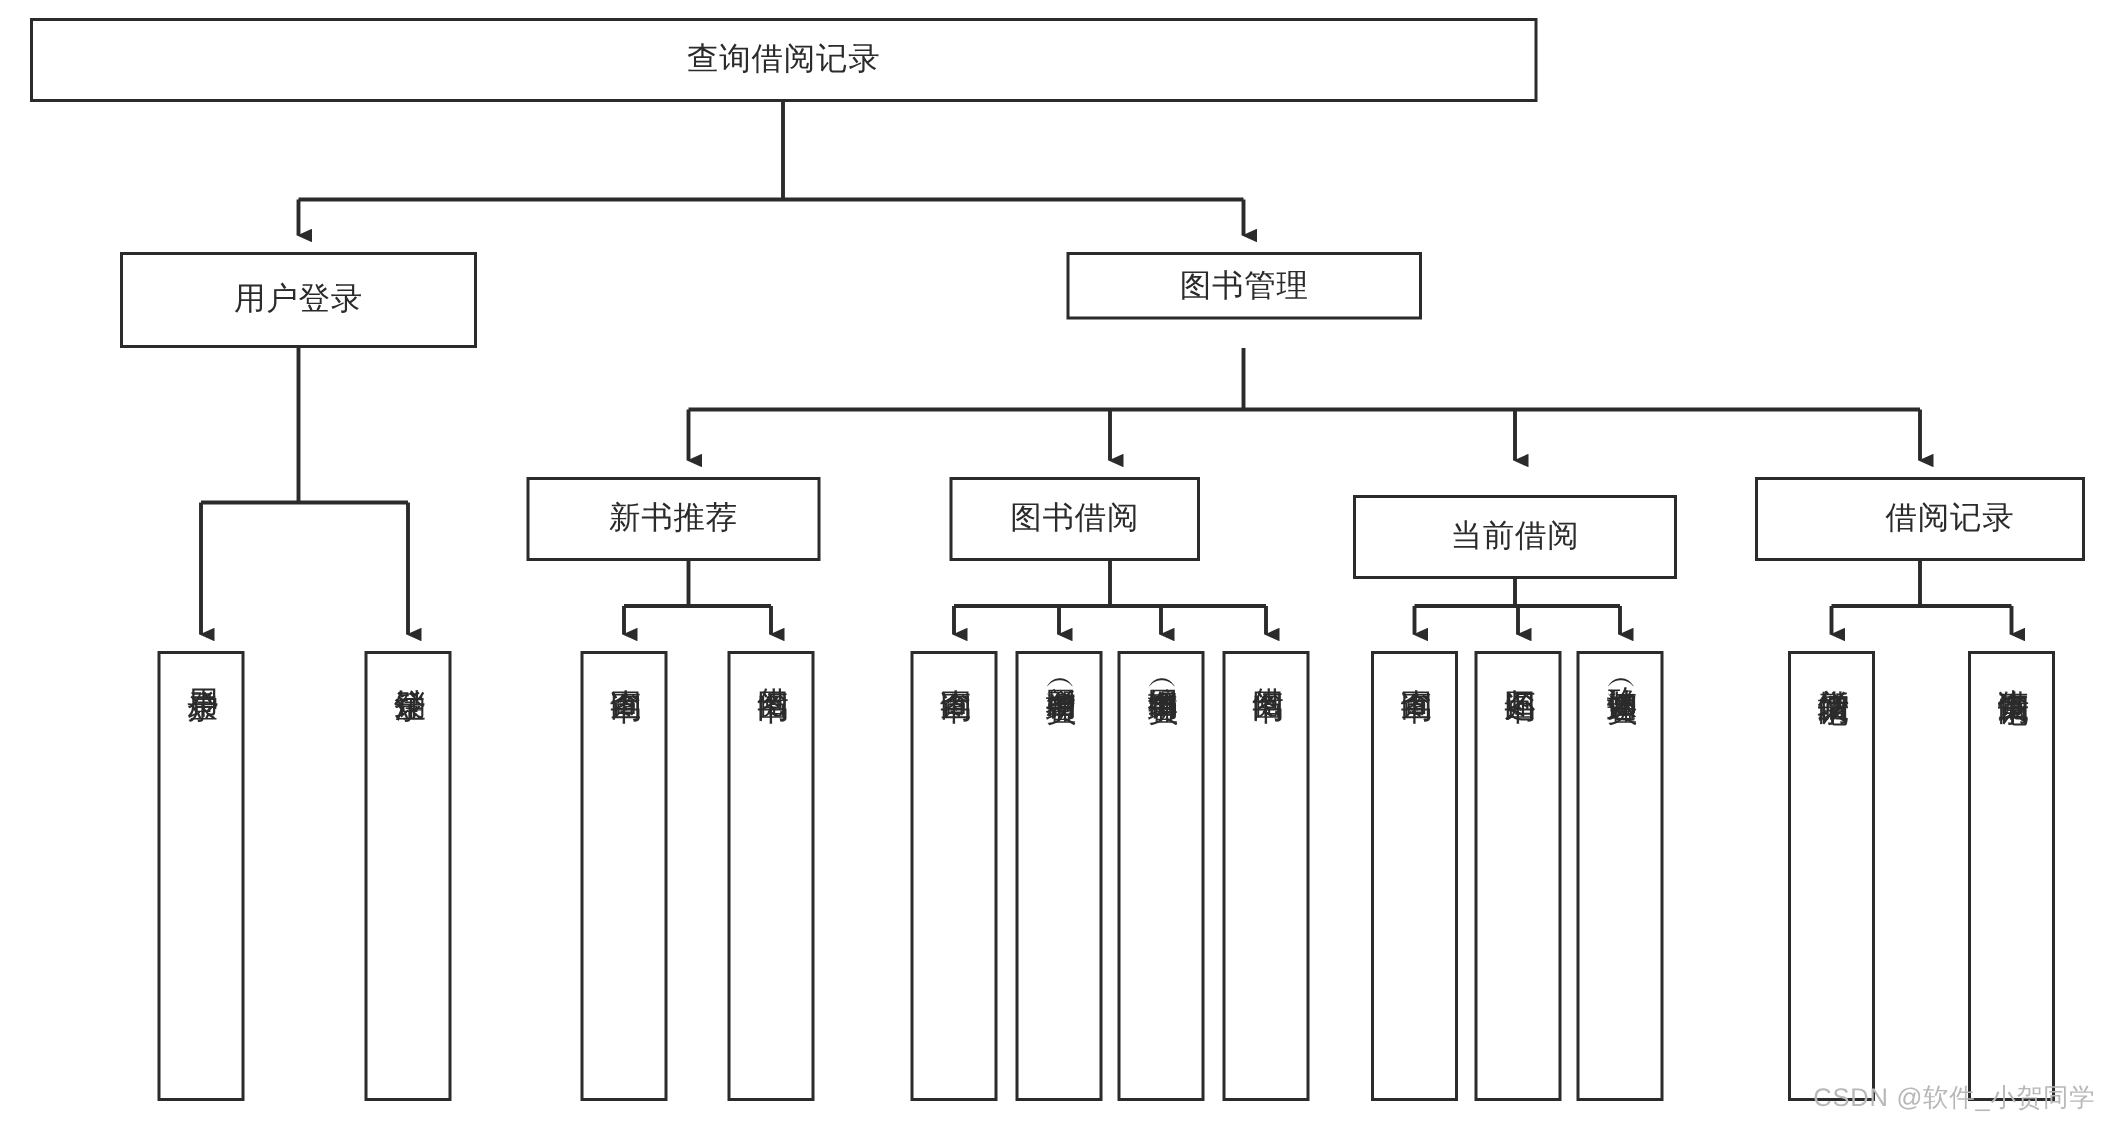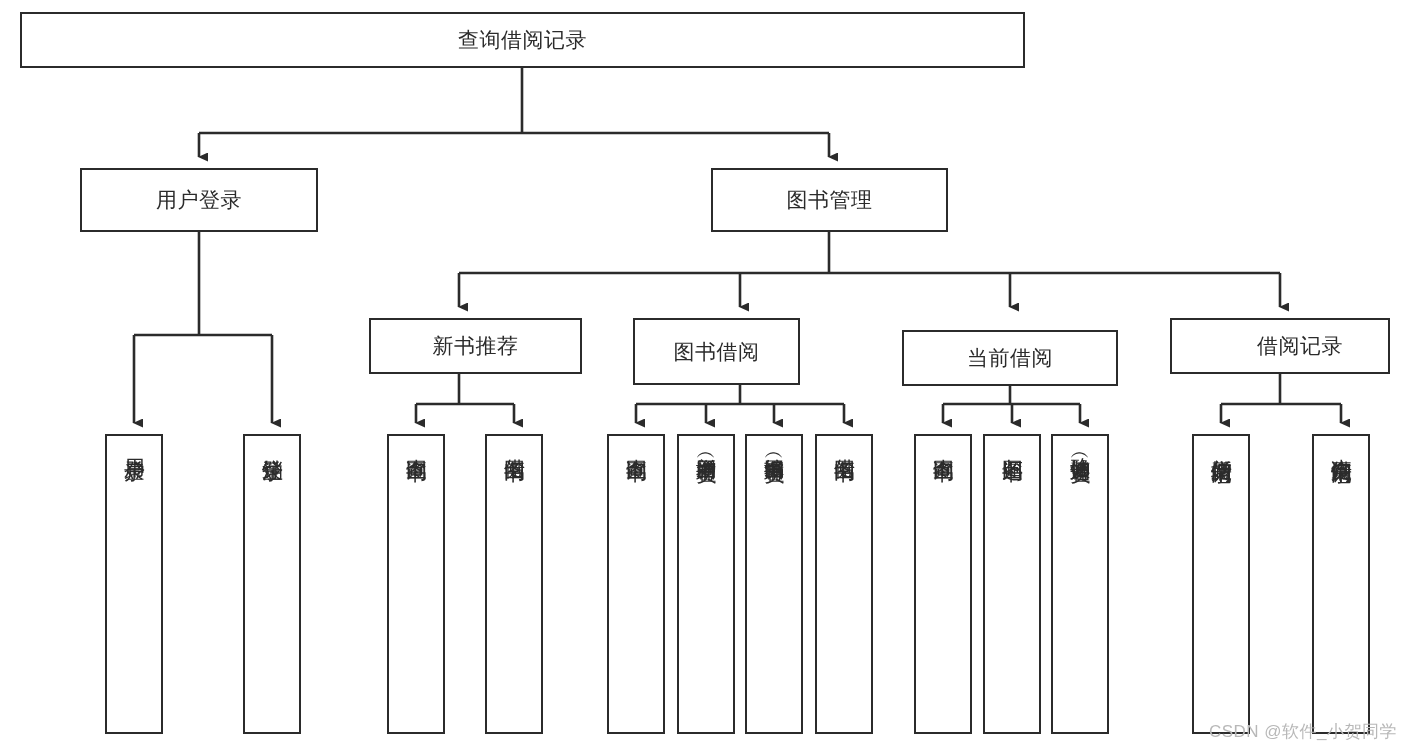--- a/index.html
+++ b/index.html
@@ -117,27 +117,27 @@
       </g>
   </svg>
 
   <div id="nodes-layer">
       <div class="node horiz" style="left: 20px; top: 12px; width: 1005px; height: 56px;">
         <span class="label">查询借阅记录</span>
       </div>
       <div class="node horiz" style="left: 80px; top: 168px; width: 238px; height: 64px;">
         <span class="label">用户登录</span>
       </div>
-      <div class="node horiz" style="left: 711px; top: 168px; width: 237px; height: 64px;">
+      <div class="node horiz" style="left: 711px; top: 168px; width: 237px; height: 45px;">
         <span class="label">图书管理</span>
       </div>
-      <div class="node horiz" style="left: 369px; top: 318px; width: 213px; height: 56px;">
+      <div class="node horiz" style="left: 351px; top: 318px; width: 196px; height: 56px;">
         <span class="label">新书推荐</span>
       </div>
-      <div class="node horiz" style="left: 633px; top: 318px; width: 167px; height: 67px;">
+      <div class="node horiz" style="left: 633px; top: 318px; width: 167px; height: 56px;">
         <span class="label">图书借阅</span>
       </div>
       <div class="node horiz" style="left: 902px; top: 330px; width: 216px; height: 56px;">
         <span class="label">当前借阅</span>
       </div>
       <div class="node horiz" style="left: 1170px; top: 318px; width: 220px; height: 56px; padding-left: 40px;">
         <span class="label">借阅记录</span>
       </div>
       <div class="node vert" style="left: 105px; top: 434px; width: 58px; height: 300px;">
         <span class="label">用户登录</span>

